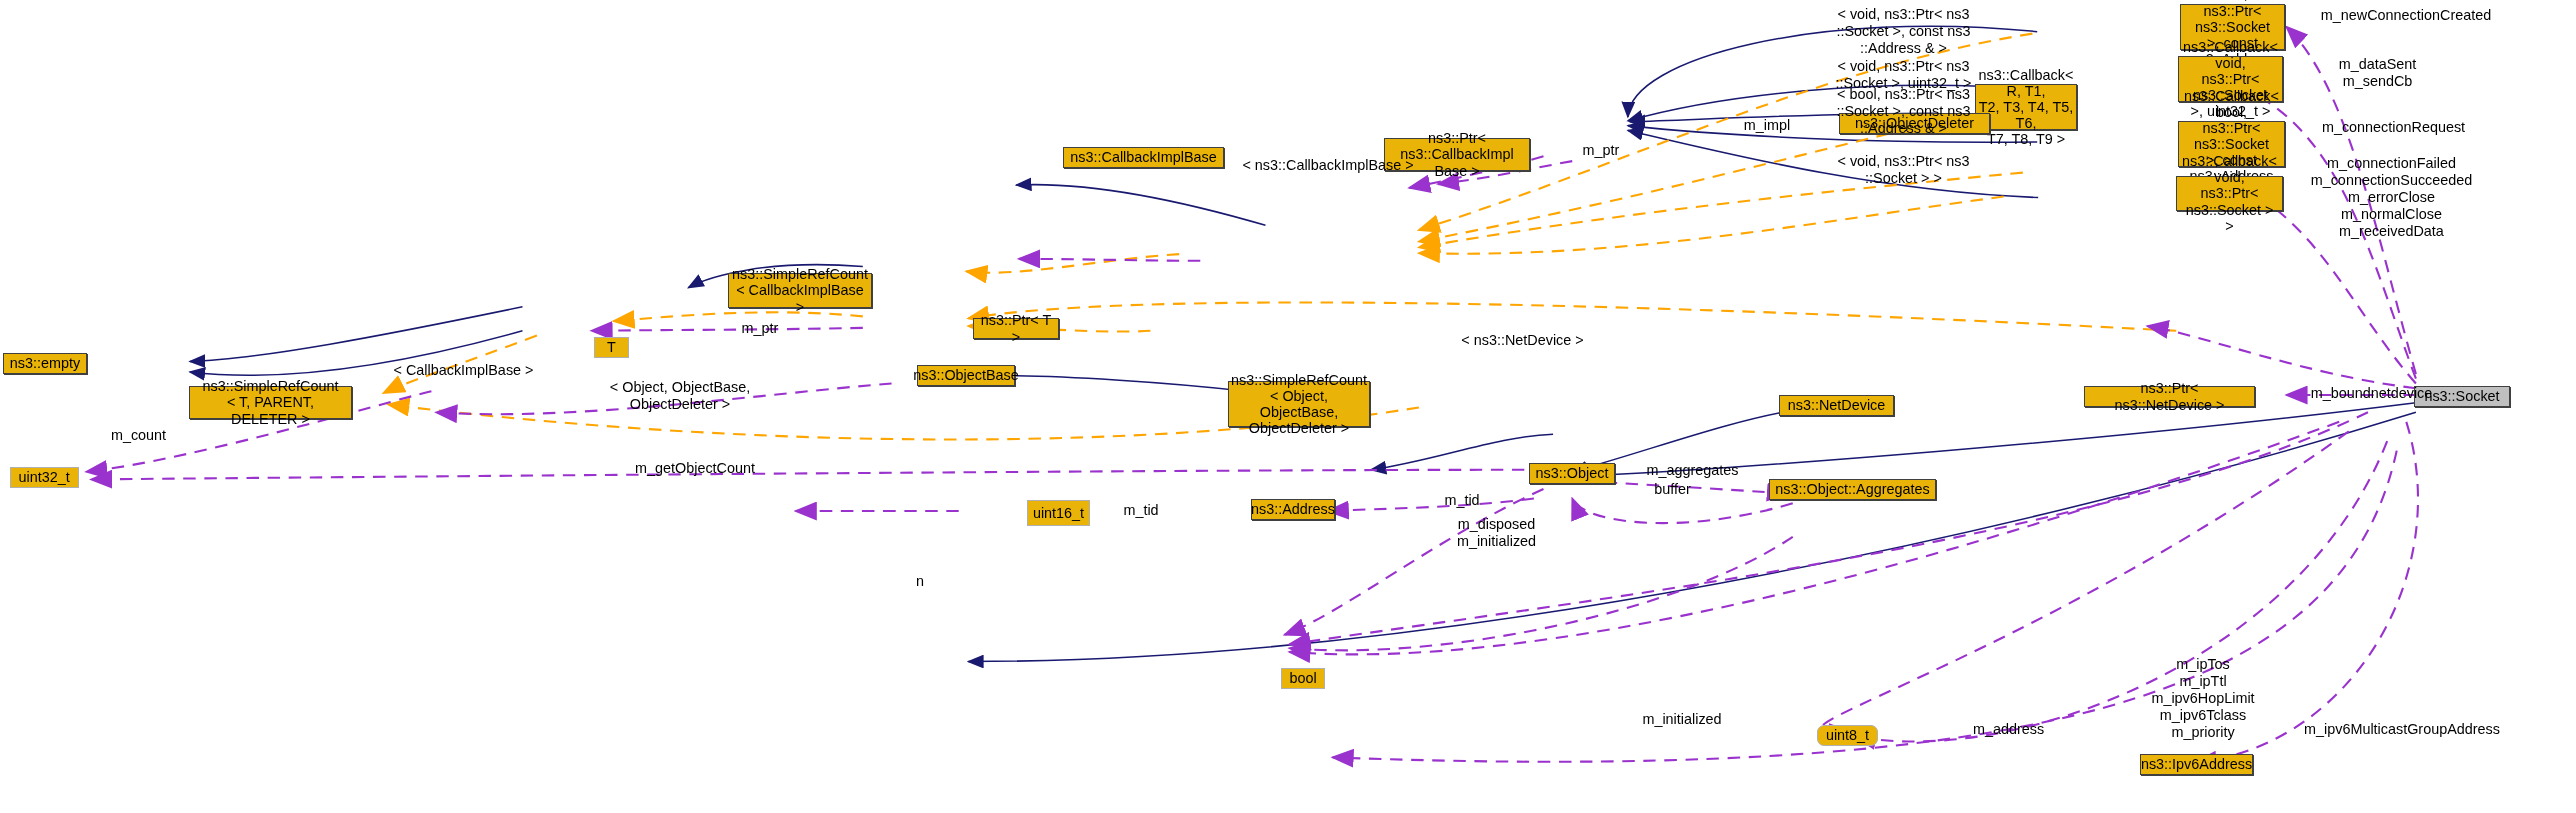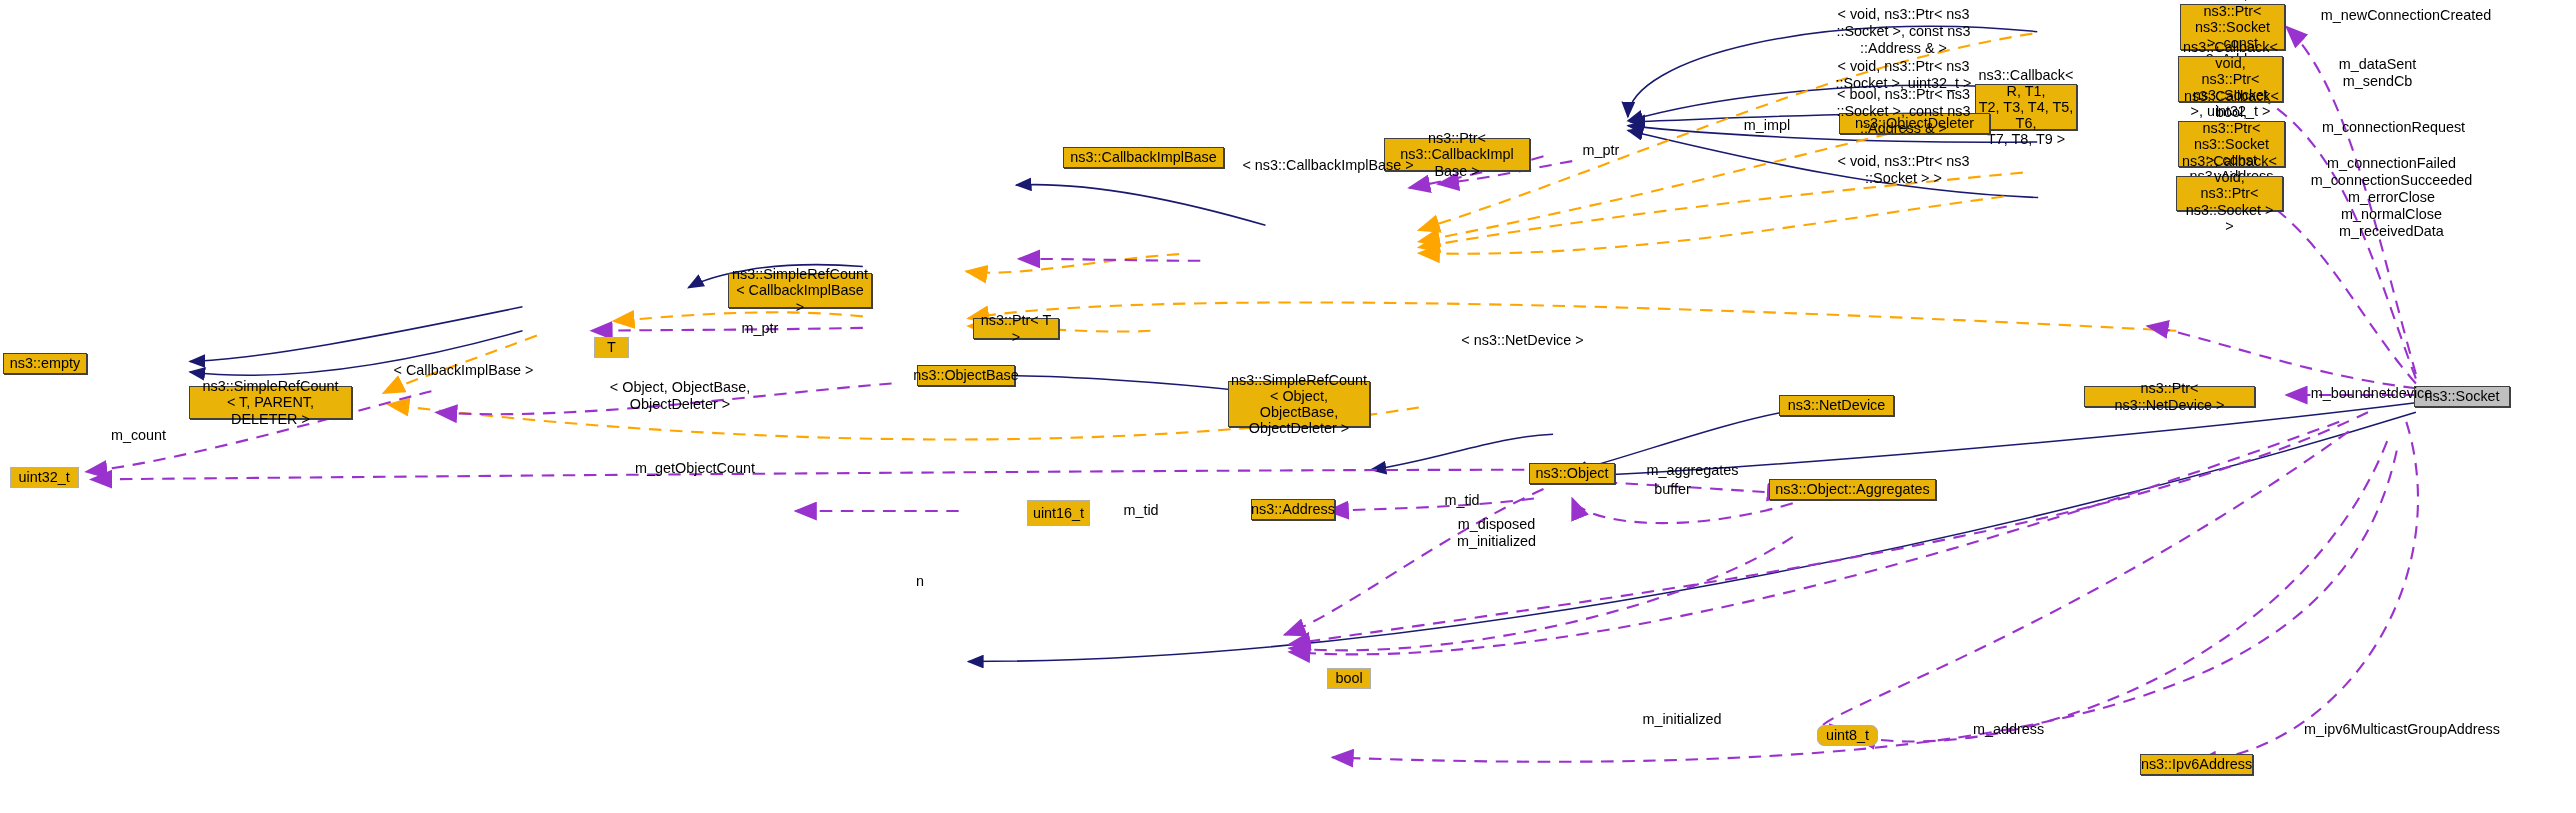--- a/index.html
+++ b/index.html
@@ -151,21 +151,21 @@
   <div class="node cls" style="left:1769px;top:479px;width:167px;height:21px;">ns3::Object::Aggregates</div>
 
   <div class="node cls" style="left:1779px;top:395px;width:115px;height:21px;">ns3::NetDevice</div>
 
   <div class="node cls" style="left:2084px;top:386px;width:171px;height:21px;">ns3::Ptr&lt; ns3::NetDevice &gt;</div>
 
   <div class="node cls" style="left:1251px;top:499px;width:84px;height:21px;">ns3::Address</div>
 
   <div class="node prim" style="left:1027px;top:500px;width:63px;height:26px;">uint16_t</div>
 
-  <div class="node prim" style="left:1327px;top:668px;width:44px;height:21px;">bool</div>
+  <div class="node prim" style="left:1281px;top:668px;width:44px;height:21px;">bool</div>
 
   <div class="node prim" style="left:1817px;top:725px;width:61px;height:21px;border-radius:7px;">uint8_t</div>
 
   <div class="node cls" style="left:2140px;top:754px;width:113px;height:21px;">ns3::Ipv6Address</div>
 
   <div class="node focus" style="left:2414px;top:386px;width:96px;height:21px;">ns3::Socket</div>
 
   <div class="elabel" style="left:1810px;top:5.8px;width:187px;">&lt; void, ns3::Ptr&lt; ns3
 ::Socket &gt;, const ns3
 ::Address &amp; &gt;</div>
@@ -221,20 +221,25 @@
   <div class="elabel" style="left:1434px;top:516px;width:125px;">m_disposed
 m_initialized</div>
 
   <div class="elabel" style="left:1630px;top:462px;width:125px;">m_aggregates</div>
 
   <div class="elabel" style="left:1639px;top:481px;width:67px;">buffer</div>
 
 
   <div class="elabel" style="left:901px;top:573px;width:38px;">n</div>
 
+  <div class="elabel" style="left:2109px;top:656px;width:188px;">m_ipTos
+m_ipTtl
+m_ipv6HopLimit
+m_ipv6Tclass
+m_priority</div>
 
   <div class="elabel" style="left:1615px;top:711px;width:134px;">m_initialized</div>
 
   <div class="elabel" style="left:1946px;top:721px;width:125px;">m_address</div>
 
   <div class="elabel" style="left:2282px;top:721px;width:240px;">m_ipv6MulticastGroupAddress</div>
 
 </div>
 
 

